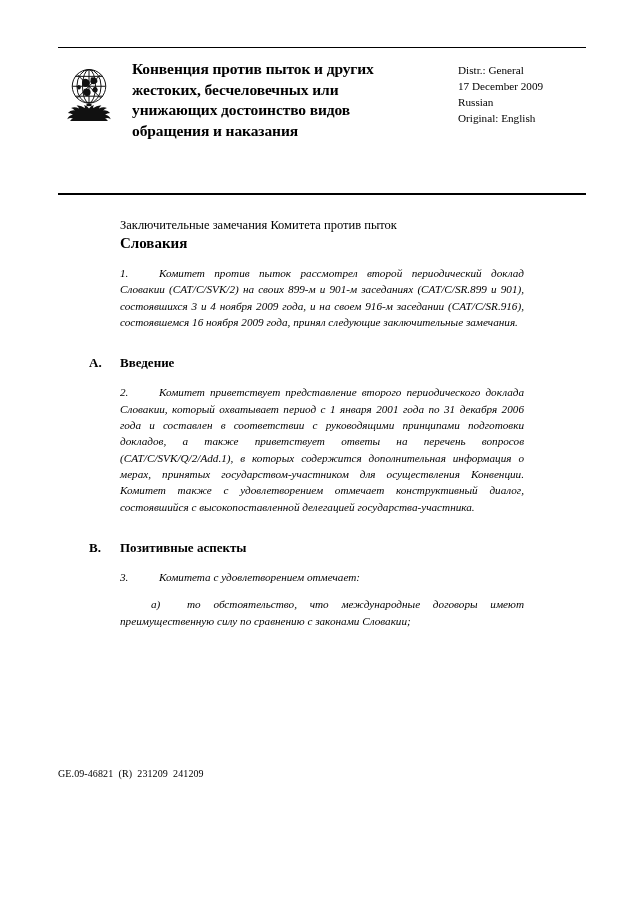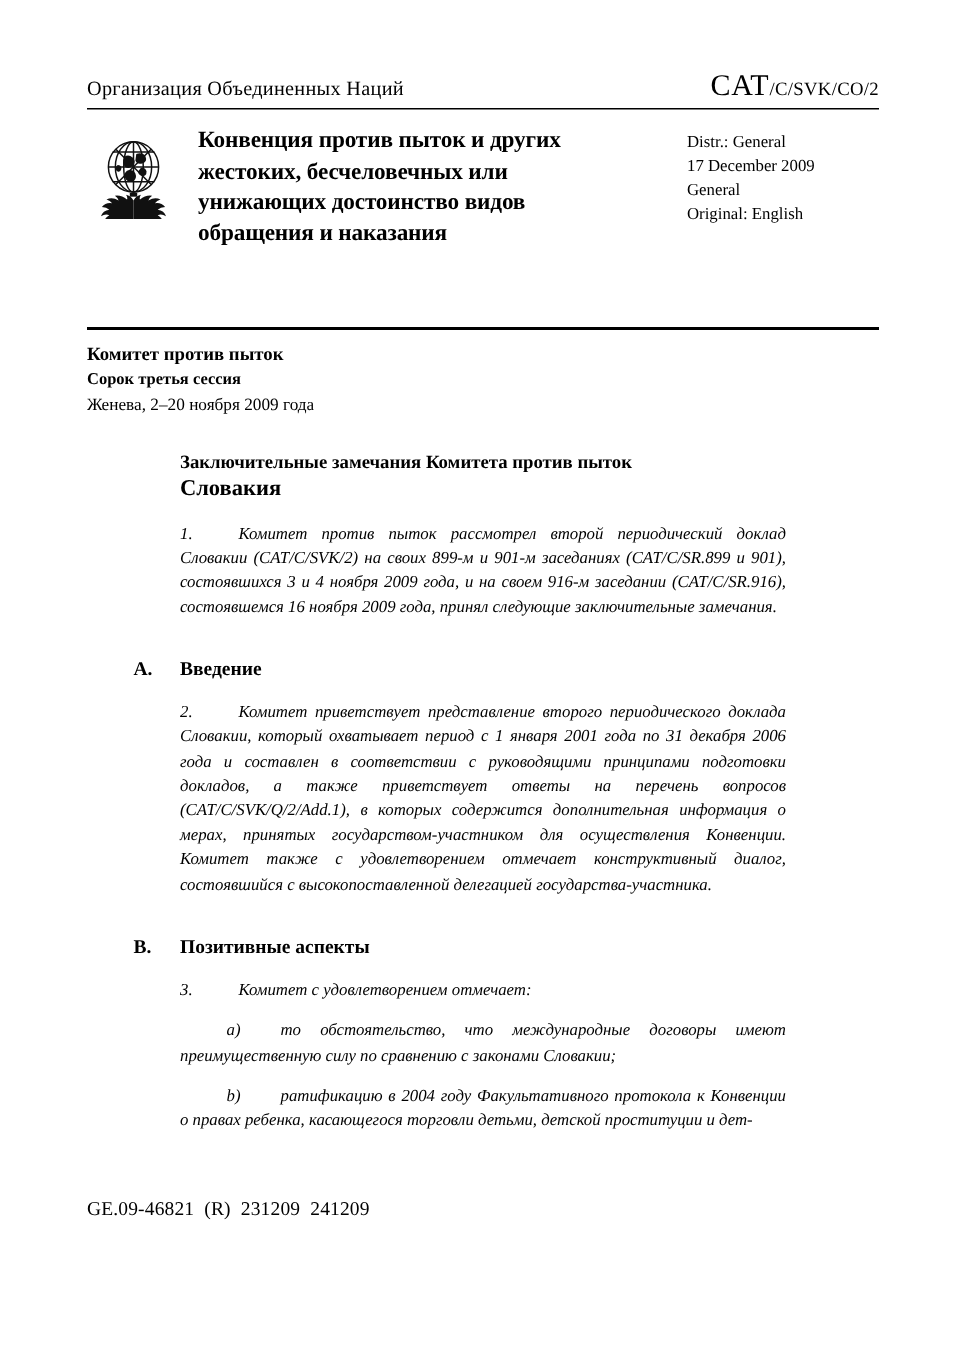--- a/index.html
+++ b/index.html
@@ -127,21 +127,21 @@
     box-sizing: border-box;
   }
   .doc-title {
     font-size: 15px;
     font-weight: bold;
     line-height: 1.36;
     letter-spacing: -0.05px;
   }
   .doc-subtitle {
     font-size: 12.5px;
-    font-weight: bold;
+    font-weight: normal;
     margin-top: 20px;
     line-height: 1.4;
   }
   .country {
     font-size: 15px;
     font-weight: bold;
   }
 
   p.para {
     font-size: 11.2px;
@@ -174,38 +174,32 @@
     width: 31px;
     flex: 0 0 31px;
     margin-left: -31px;
   }
   .section-head .sec-label { flex: 1 1 auto; }
 
   
   .footer {
     position: absolute;
     left: 58px;
-    top: 798px;
-    font-size: 13px;
+    top: 768px;
+    font-size: 10px;
     letter-spacing: 0.1px;
     white-space: pre;
   }
 </style>
 </head>
 <body>
 
 <div class="page">
   <div class="content">
 
-    <div class="masthead-top">
-      <div class="org-name">Организация Объединенных Наций</div>
-      <div class="symbol">
-        <span class="sym-main">CAT</span><span class="sym-rest">/C/SVK/CO/2</span>
-      </div>
-    </div>
     <div class="rule-thin"></div>
 
     <div class="masthead-body">
       <div class="emblem-cell">
         <svg class="emblem" viewBox="0 0 100 100">
           <g fill="none" stroke="#111" stroke-width="1.6">
             <circle cx="50" cy="44" r="27"></circle>
             <ellipse cx="50" cy="44" rx="10.5" ry="27"></ellipse>
             <ellipse cx="50" cy="44" rx="19.5" ry="27"></ellipse>
             <line x1="23" y1="44" x2="77" y2="44"></line>
@@ -226,32 +220,27 @@
             <path d="M50 80 q-3 -5 -8 -6 q2 3 1 5 q-6 -5 -13 -4 q3 2 4 5 q-7 -4 -13 -1 q4 1 6 4 q-7 -1 -11 4 q5 0 8 3 q-7 1 -9 7 q5 -3 9 -1 q-6 3 -6 10 q4 -5 9 -4 q-4 5 -2 11 q2 -6 7 -7 q-2 6 2 11 q0 -6 5 -9 q0 7 6 10 q-3 -6 0 -11 q3 5 9 6 q-5 -4 -4 -10 z"></path>
             <path d="M50 80 q3 -5 8 -6 q-2 3 -1 5 q6 -5 13 -4 q-3 2 -4 5 q7 -4 13 -1 q-4 1 -6 4 q7 -1 11 4 q-5 0 -8 3 q7 1 9 7 q-5 -3 -9 -1 q6 3 6 10 q-4 -5 -9 -4 q4 5 2 11 q-2 -6 -7 -7 q2 6 -2 11 q0 -6 -5 -9 q0 7 -6 10 q3 -6 0 -11 q-3 5 -9 6 q5 -4 4 -10 z"></path>
           </g>
           <rect x="46" y="72" width="8" height="4" fill="#111"></rect>
         </svg>
       </div>
       <div class="conv-title">Конвенция против пыток и других жестоких, бесчеловечных или унижающих достоинство видов обращения и наказания</div>
       <div class="distr-block">
         <div>Distr.: General</div>
         <div>17 December 2009</div>
-        <div>General</div>
+        <div>Russian</div>
         <div>Original: English</div>
       </div>
     </div>
 
     <div class="rule-thick"></div>
 
-    <div class="committee">
-      <div class="c-name">Комитет против пыток</div>
-      <div class="c-session">Сорок третья сессия</div>
-      <div class="c-place">Женева, 2–20 ноября 2009 года</div>
-    </div>
 
     <div class="body-area">
 
       <div class="doc-subtitle">Заключительные замечания Комитета против пыток</div>
       <div class="country">Словакия</div>
 
       <p class="para">
         <span class="num">1.</span><span>Комитет против пыток рассмотрел второй периодический доклад Словакии (CAT/C/SVK/2) на своих 899-м и 901-м заседаниях (CAT/C/SR.899 и 901), состоявшихся 3 и 4 ноября 2009 года, и на своем 916-м заседании (CAT/C/SR.916), состоявшемся 16 ноября 2009 года, принял следующие заключительные замечания.</span>
       </p>
 
@@ -263,28 +252,25 @@
       <p class="para">
         <span class="num">2.</span><span>Комитет приветствует представление второго периодического доклада Словакии, который охватывает период с 1 января 2001 года по 31 декабря 2006 года и составлен в соответствии с руководящими принципами подготовки докладов, а также приветствует ответы на перечень вопросов (CAT/C/SVK/Q/2/Add.1), в которых содержится дополнительная информация о мерах, принятых государством-участником для осуществления Конвенции. Комитет также с удовлетворением отмечает конструктивный диалог, состоявшийся с высокопоставленной делегацией государства-участника.</span>
       </p>
 
       <div class="section-head">
         <span class="sec-letter">B.</span>
         <span class="sec-label">Позитивные аспекты</span>
       </div>
 
       <p class="para">
-        <span class="num">3.</span><span>Комитет с удовлетворением отмечает:</span>
+        <span class="num">3.</span><span>Комитета с удовлетворением отмечает:</span>
       </p>
 
       <p class="para sub">
         <span class="num">a)</span><span>то обстоятельство, что международные договоры имеют преимущественную силу по сравнению с законами Словакии;</span>
       </p>
 
-      <p class="para sub">
-        <span class="num">b)</span><span>ратификацию в 2004 году Факультативного протокола к Конвенции о правах ребенка, касающегося торговли детьми, детской проституции и дет-</span>
-      </p>
 
     </div>
   </div>
 
   <div class="footer">GE.09-46821  (R)  231209  241209</div>
 </div>
 
 </body></html>

